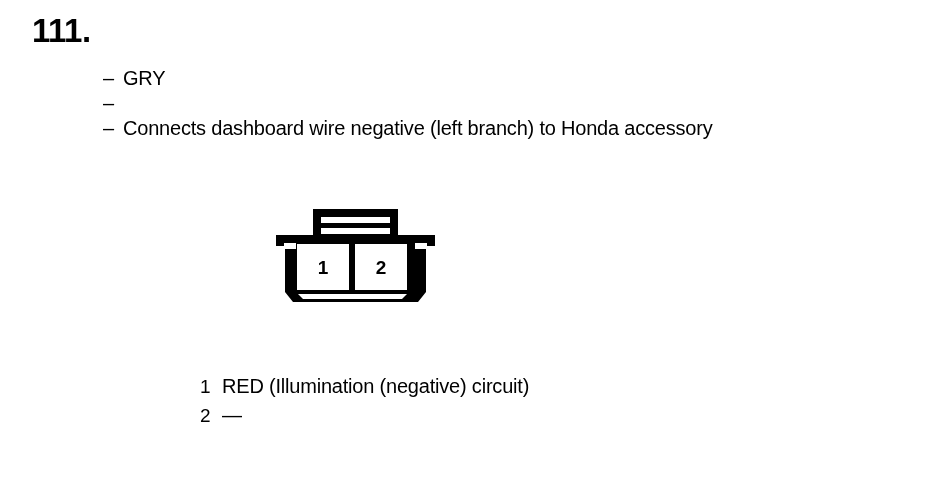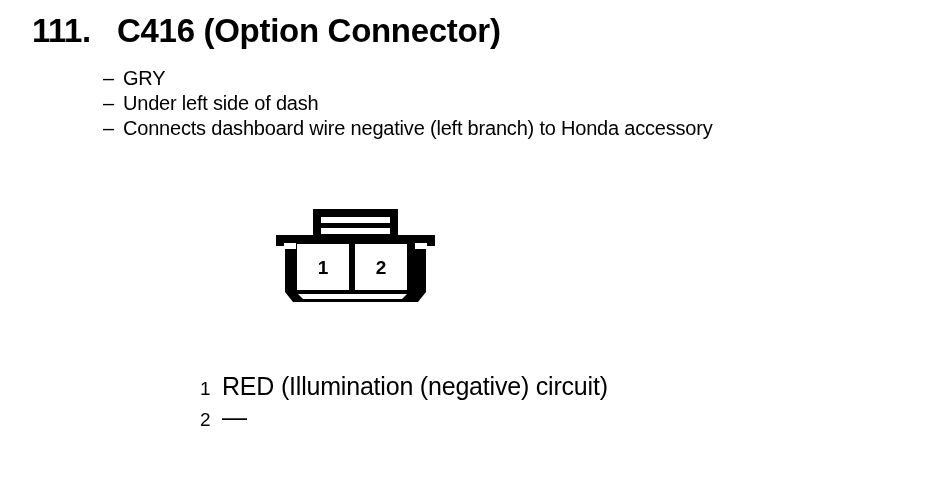--- a/index.html
+++ b/index.html
@@ -86,40 +86,38 @@
     display: flex;
     align-items: baseline;
   }
   .pin-row-num {
     width: 22px;
     flex: 0 0 22px;
     text-align: left;
     font-size: 19px;
   }
   .pin-row-desc {
-    font-size: 25px;
+    font-size: 20px;
     letter-spacing: -0.2px;
   }
 </style>
 </head>
 <body>
 
 <div class="title-row">
   <span class="title-number">111.</span>
-  <span class="title-text">C416 (Option Connector)</span>
 </div>
 
 <div class="bullets">
   <div class="bullet-line">
     <span class="bullet-dash">–</span>
     <span>GRY</span>
   </div>
   <div class="bullet-line">
     <span class="bullet-dash">–</span>
-    <span>Under left side of dash</span>
   </div>
   <div class="bullet-line">
     <span class="bullet-dash">–</span>
     <span>Connects dashboard wire negative (left branch) to Honda accessory</span>
   </div>
 </div>
 
 <div class="connector-wrap">
   <svg class="connector-svg" width="175" height="112" viewBox="0 0 175 112">
 

